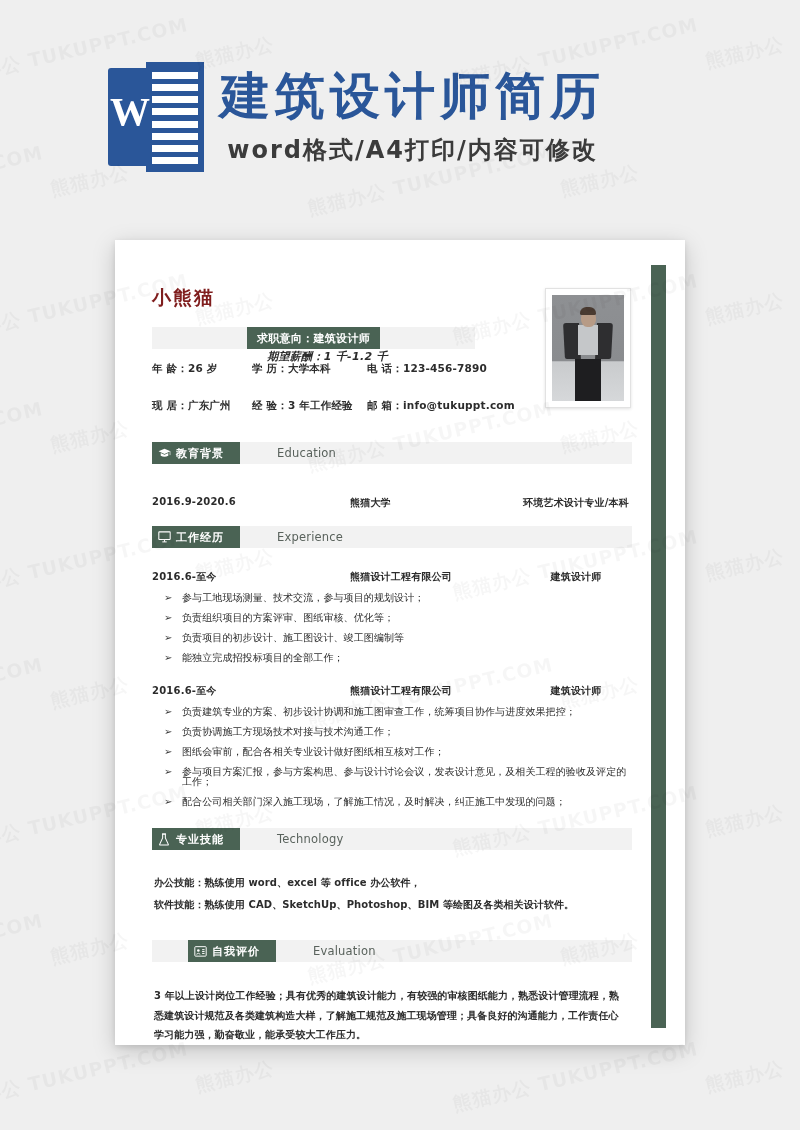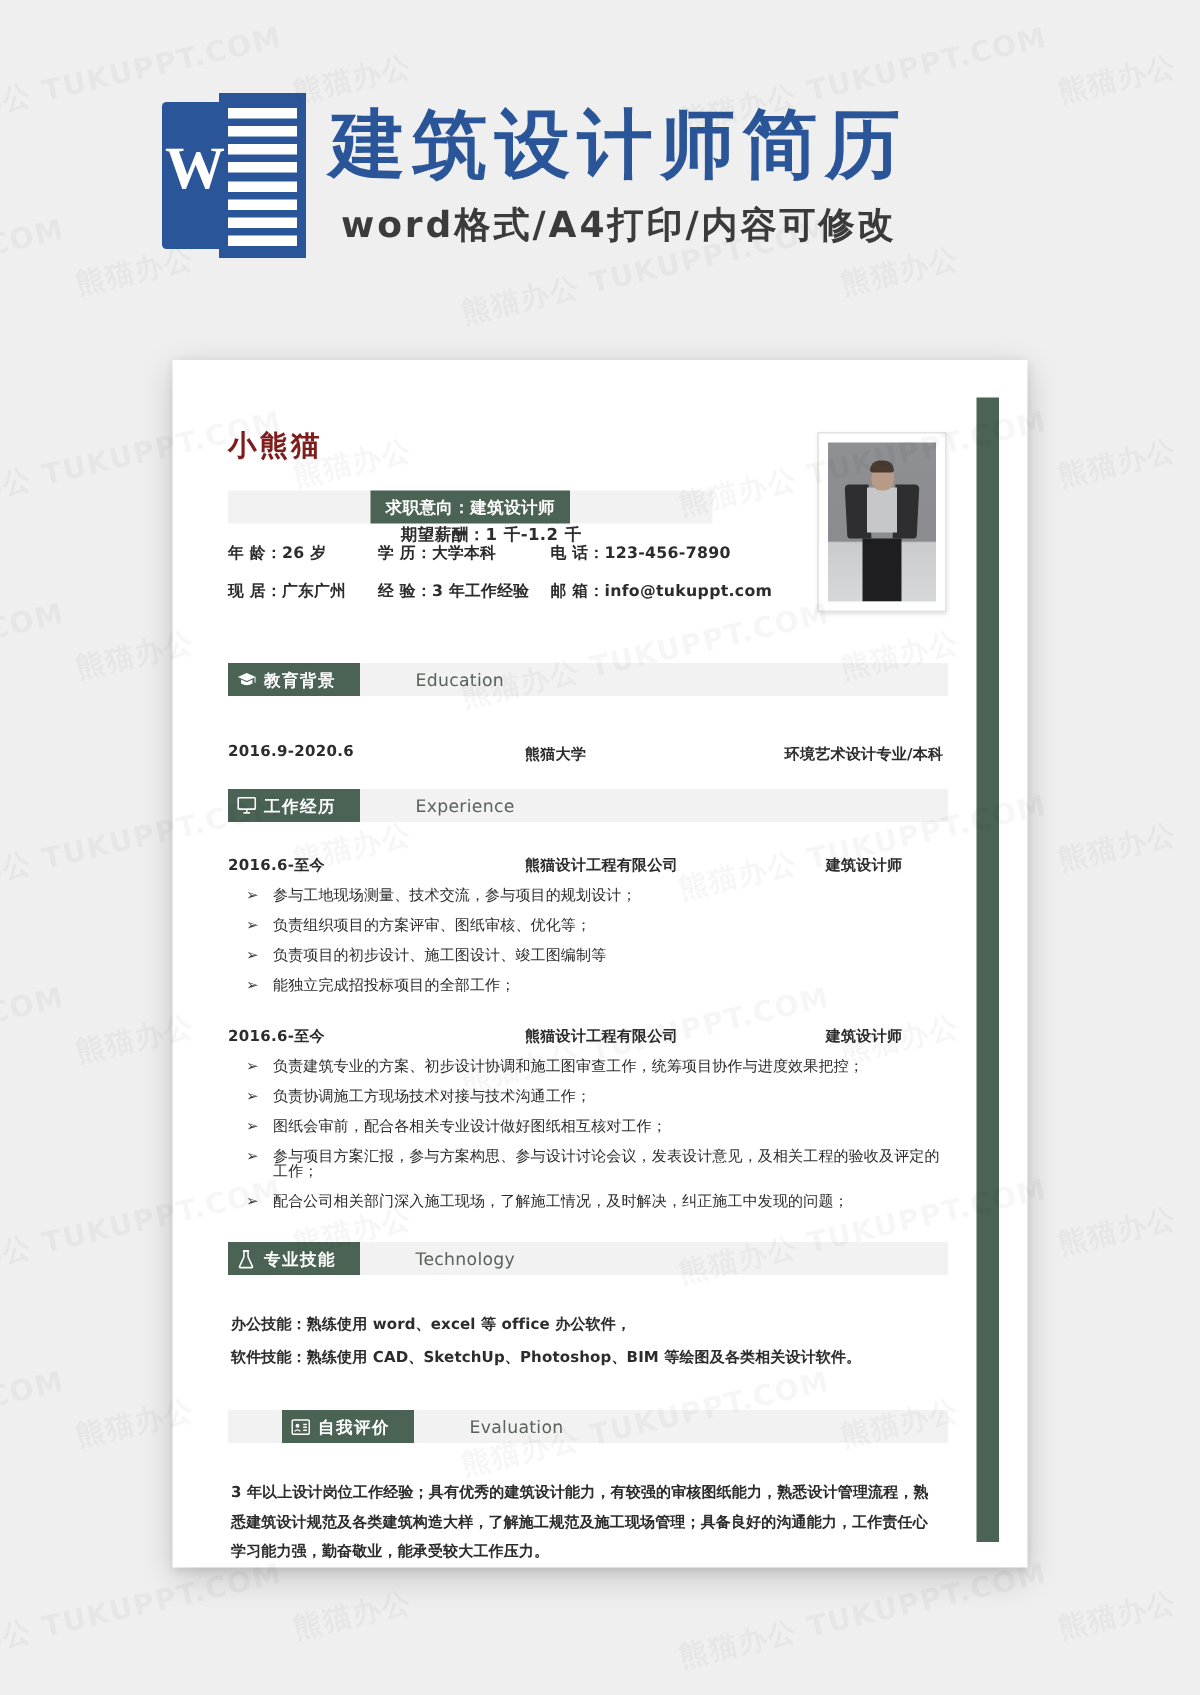--- a/index.html
+++ b/index.html
@@ -143,26 +143,27 @@
     color: #ffffff;
     font-size: 11px; font-weight: 700;
     display: flex; align-items: center; justify-content: center;
     letter-spacing: .3px;
     flex: none;
   }
   .intent-salary {
     margin-left: 28px;
     font-size: 11px; font-weight: 700; color: #2c2c2c;
     letter-spacing: .3px;
+    font-style: italic;
   }
   .info-grid {
     margin-top: 13px;
     display: grid;
     grid-template-columns: 100px 115px auto;
-    row-gap: 11px;
+    row-gap: 23px;
     font-size: 10.5px;
     font-weight: 700;
     color: #2c2c2c;
     letter-spacing: .2px;
   }
   .info-grid span { white-space: nowrap; }
 
   .photo-frame {
     position: absolute;
     right: 1px; top: 12px;

